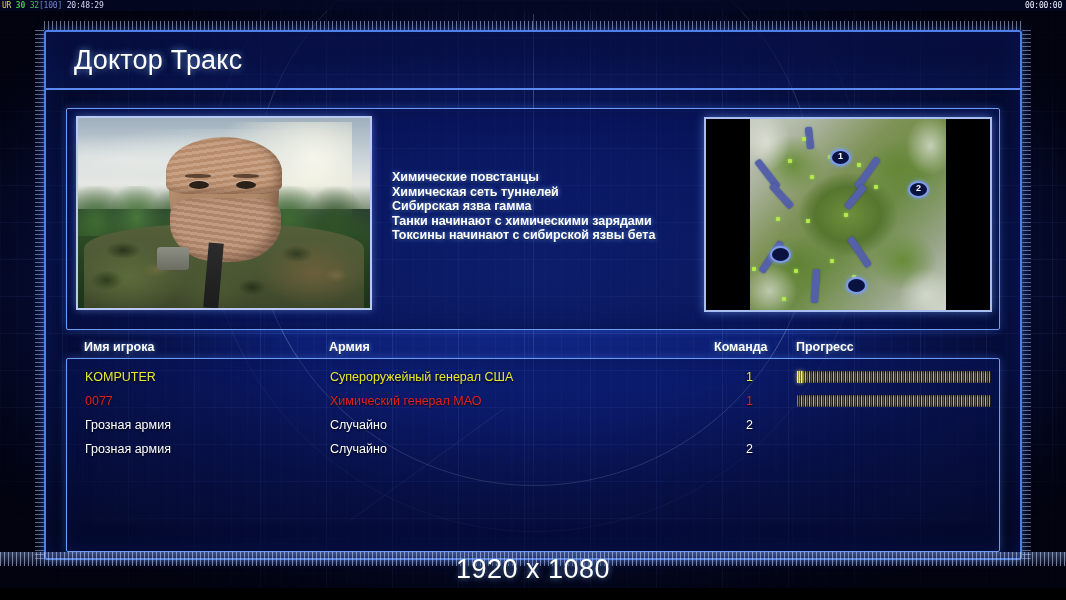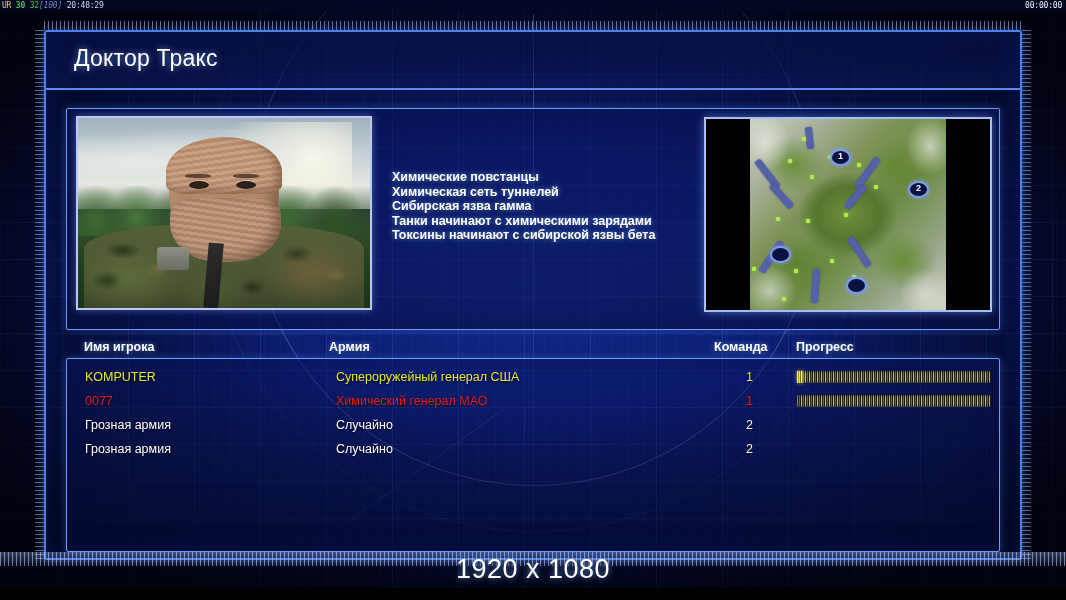--- a/index.html
+++ b/index.html
@@ -105,21 +105,21 @@
     left: 2px; top: 0px;
     font-family: "DejaVu Sans Mono", monospace;
     font-size: 8px;
     line-height: 11px;
     letter-spacing: -0.2px;
     white-space: nowrap;
   }
   .tb-ur    { color: #e2d24a; }
   .tb-a     { color: #49c24f; font-weight: bold; }
   .tb-b     { color: #49c24f; }
-  .tb-brk   { color: #6f86c8; font-style: italic; }
+  .tb-brk   { color: #6f86c8; }
   .tb-clock { color: #cfd8f5; }
   .topbar-right {
     position: absolute;
     right: 4px; top: 0px;
     font-family: "DejaVu Sans Mono", monospace;
     font-size: 8px;
     line-height: 11px;
     color: #eef2ff;
     letter-spacing: -0.2px;
   }
@@ -168,21 +168,21 @@
     height: 58px;
     border-bottom: 2px solid #5b8bf0;
     box-sizing: border-box;
     z-index: 12;
     background: linear-gradient(to bottom, rgba(7,14,70,0.55), rgba(12,28,110,0.35));
   }
   .title-text {
     position: absolute;
     left: 28px;
     top: 13px;
-    font-size: 23px;
+    font-size: 27px;
     color: #ffffff;
     text-shadow: 0 0 7px rgba(120,170,255,0.85), 0 1px 2px rgba(0,0,0,0.8);
     letter-spacing: 0.2px;
     white-space: nowrap;
   }
 
   
   .info-panel {
     position: absolute;
     left: 66px;
@@ -485,21 +485,21 @@
   }
   .cell {
     position: absolute;
     top: 0;
     font-size: 12.5px;
     line-height: 24px;
     white-space: nowrap;
     text-shadow: 0 1px 2px rgba(0,0,0,0.85);
   }
   .cell.c-name { left: 18px; }
-  .cell.c-army { left: 263px; margin-left: 6px; }
+  .cell.c-army { left: 263px; }
   .cell.c-team { left: 679px; }
   .progress {
     position: absolute;
     left: 730px;
     top: 6px;
     width: 194px;
     height: 12px;
     background:
       repeating-linear-gradient(to right,
         #b9b58c 0px, #b9b58c 1px,

